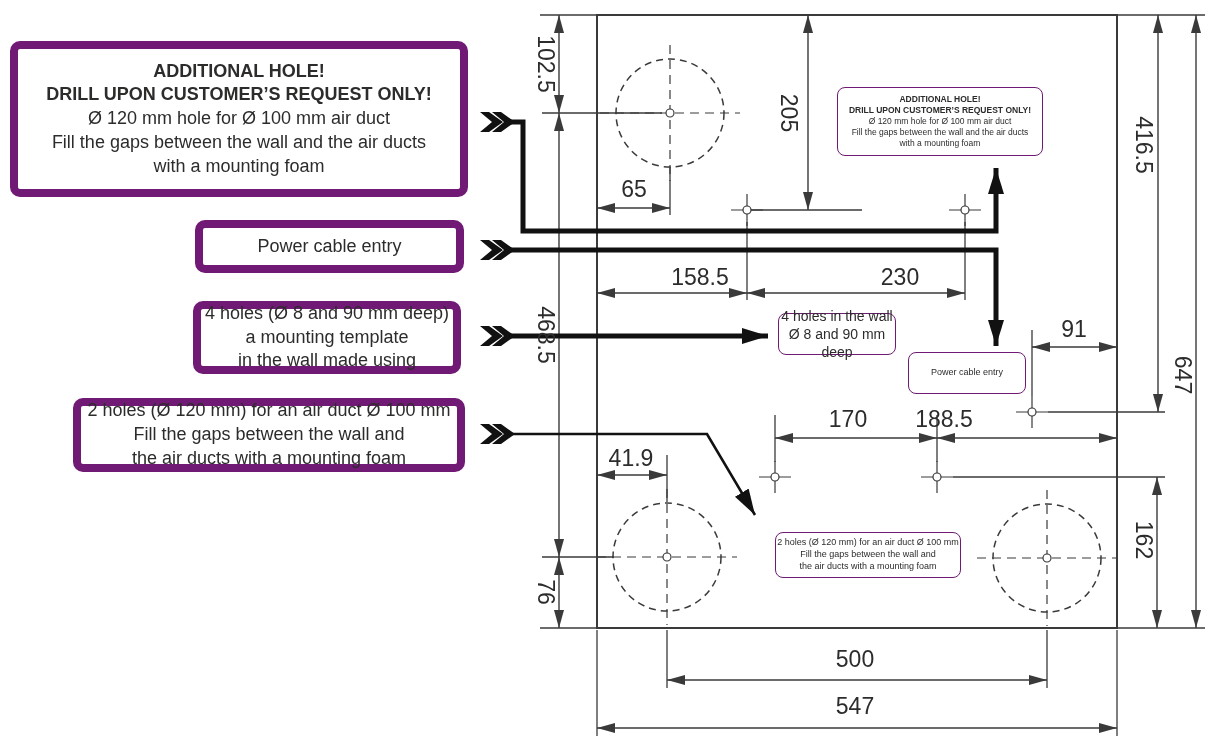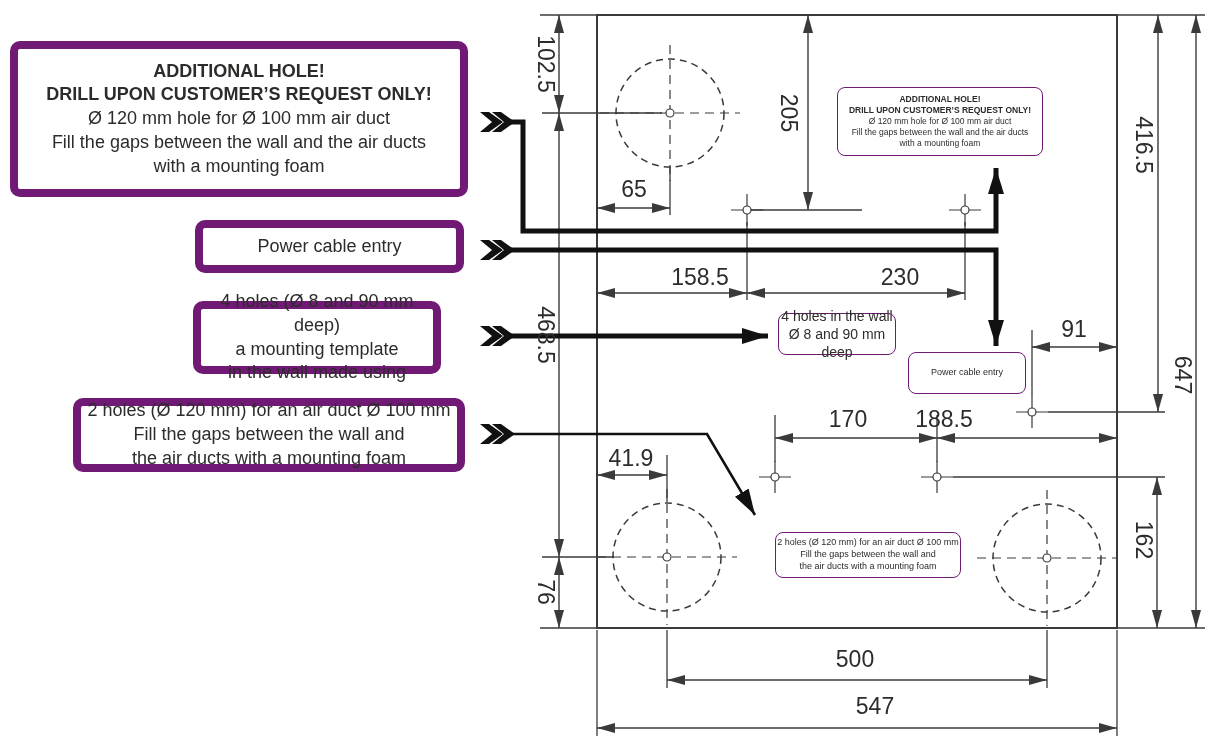--- a/index.html
+++ b/index.html
@@ -150,21 +150,21 @@
     <span class="line b">DRILL UPON CUSTOMER’S REQUEST ONLY!</span>
     <span class="line">Ø 120 mm hole for Ø 100 mm air duct</span>
     <span class="line">Fill the gaps between the wall and the air ducts</span>
     <span class="line">with a mounting foam</span>
   </div>
 
   <div class="box callout" style="left:195px;top:220px;width:269px;height:53px;">
     <span class="line">Power cable entry</span>
   </div>
 
-  <div class="box callout" style="left:193px;top:301px;width:248px;height:73px;">
+  <div class="box callout" style="left:193px;top:301px;width:268px;height:73px;">
     <span class="line">4 holes (Ø 8 and 90 mm deep)</span>
     <span class="line">a mounting template</span>
     <span class="line">in the wall made using</span>
   </div>
 
   <div class="box callout" style="left:73px;top:398px;width:392px;height:74px;">
     <span class="line">2 holes (Ø 120 mm) for an air duct Ø 100 mm</span>
     <span class="line">Fill the gaps between the wall and</span>
     <span class="line">the air ducts with a mounting foam</span>
   </div>
@@ -200,15 +200,15 @@
   <div class="dim" style="left:700px;top:277px;">158.5</div>
   <div class="dim" style="left:900px;top:277px;">230</div>
   <div class="dim" style="left:1074px;top:329px;">91</div>
   <div class="dim vert" style="left:1182px;top:375px;">647</div>
   <div class="dim" style="left:848px;top:419px;">170</div>
   <div class="dim" style="left:944px;top:419px;">188.5</div>
   <div class="dim" style="left:631px;top:458px;">41.9</div>
   <div class="dim vert" style="left:1143px;top:540px;">162</div>
   <div class="dim vert" style="left:545px;top:592px;">76</div>
   <div class="dim" style="left:855px;top:659px;">500</div>
-  <div class="dim" style="left:855px;top:706px;margin-left:20px;">547</div>
+  <div class="dim" style="left:855px;top:706px;">547</div>
 
 </div>
 
 </body></html>

